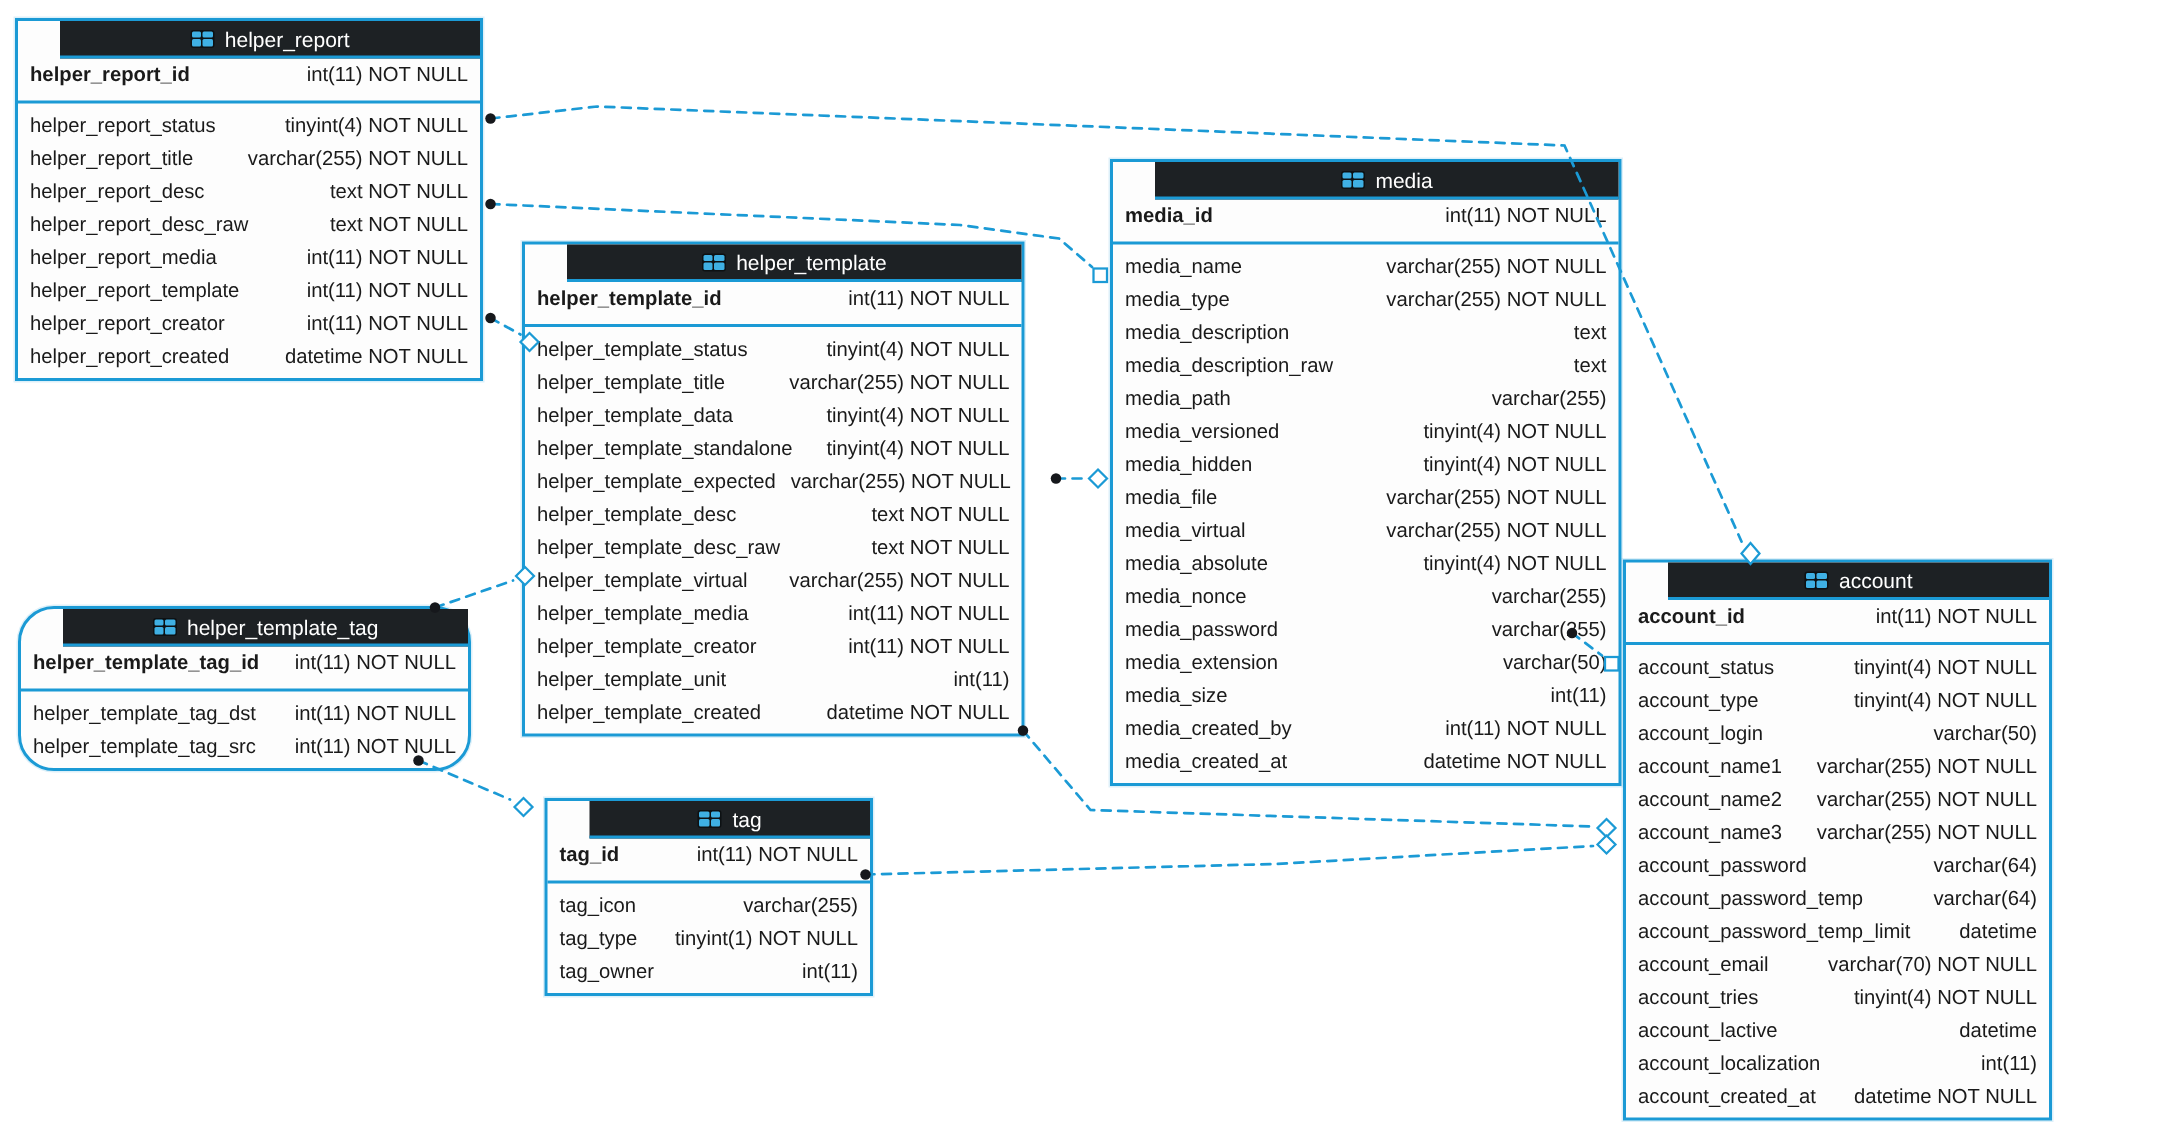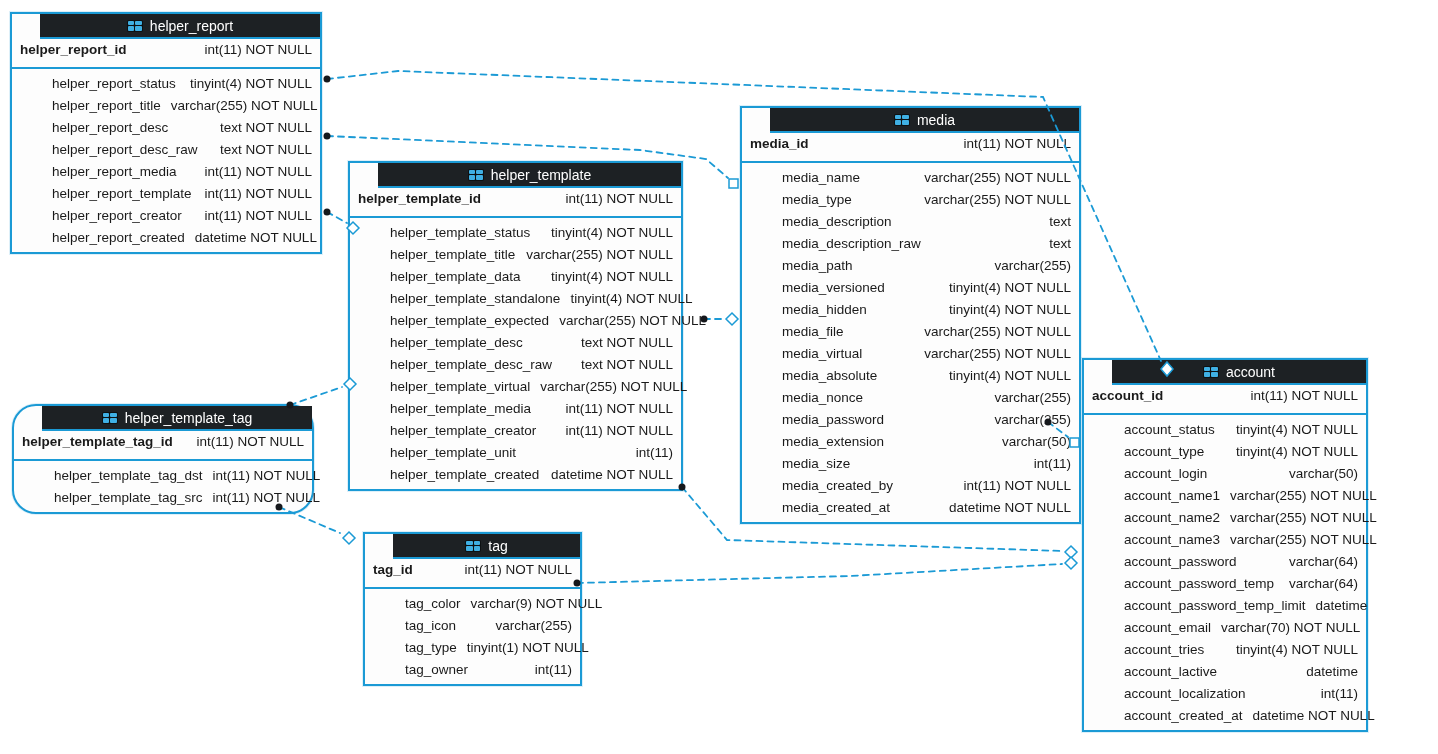--- a/index.html
+++ b/index.html
@@ -23,31 +23,31 @@
   .tbl-icon div{background:#3fb0e4;border-radius:1px;}
   .pk-row{
     display:flex;justify-content:space-between;align-items:flex-start;gap:10px;
     padding:3px 8px 4px 8px;border-bottom:2px solid #1b9ad5;height:21px;
     font-size:13.5px;white-space:nowrap;
   }
   .pk-row .col-name{font-weight:bold;}
   .tbody{padding:3px 0 4px 0;}
   .col-row{
     display:flex;justify-content:space-between;align-items:center;gap:10px;
-    padding:0 8px;height:22px;font-size:13.5px;white-space:nowrap;margin-left:32px;
+    padding:0 8px;height:22px;font-size:13.5px;white-space:nowrap;
   }
   .col-name{text-align:left;}
   .col-type{text-align:right;flex:1;}
   
   #t0{left:10px;  top:12px;  width:312px;}
   #t1{left:348px; top:161px; width:335px;}
   #t2{left:12px;  top:404px; width:302px;border-radius:24px;}
   #t3{left:363px; top:532px; width:219px;}
   #t4{left:740px; top:106px; width:341px;}
-  #t5{left:1082px;top:358px; width:286px;}
+  #t5{left:1082px;top:373px; width:286px;}
   .links{position:absolute;left:0;top:0;width:1438px;height:754px;pointer-events:none;z-index:5;}
   .links path{fill:none;stroke:#1b9ad5;stroke-width:1.8;stroke-dasharray:6 5;stroke-linecap:round;}
   .links .dot{fill:#16181c;stroke:none;}
   .links .diamond,.links .square{fill:#ffffff;stroke:#1b9ad5;stroke-width:1.5;}
 </style>
 </head>
 <body>
 
 <div class="canvas">
 
@@ -199,24 +199,20 @@
           <div></div>
         </span>
         <span>tag</span>
       </div>
       <div class="pk-row">
         <span class="col-name">tag_id</span>
         <span class="col-type">int(11) NOT NULL</span>
       </div>
       <div class="tbody">
         <div class="col-row">
-          <span class="col-name">tag_color</span>
-          <span class="col-type">varchar(9) NOT NULL</span>
-        </div>
-        <div class="col-row">
           <span class="col-name">tag_icon</span>
           <span class="col-type">varchar(255)</span>
         </div>
         <div class="col-row">
           <span class="col-name">tag_type</span>
           <span class="col-type">tinyint(1) NOT NULL</span>
         </div>
         <div class="col-row">
           <span class="col-name">tag_owner</span>
           <span class="col-type">int(11)</span>

